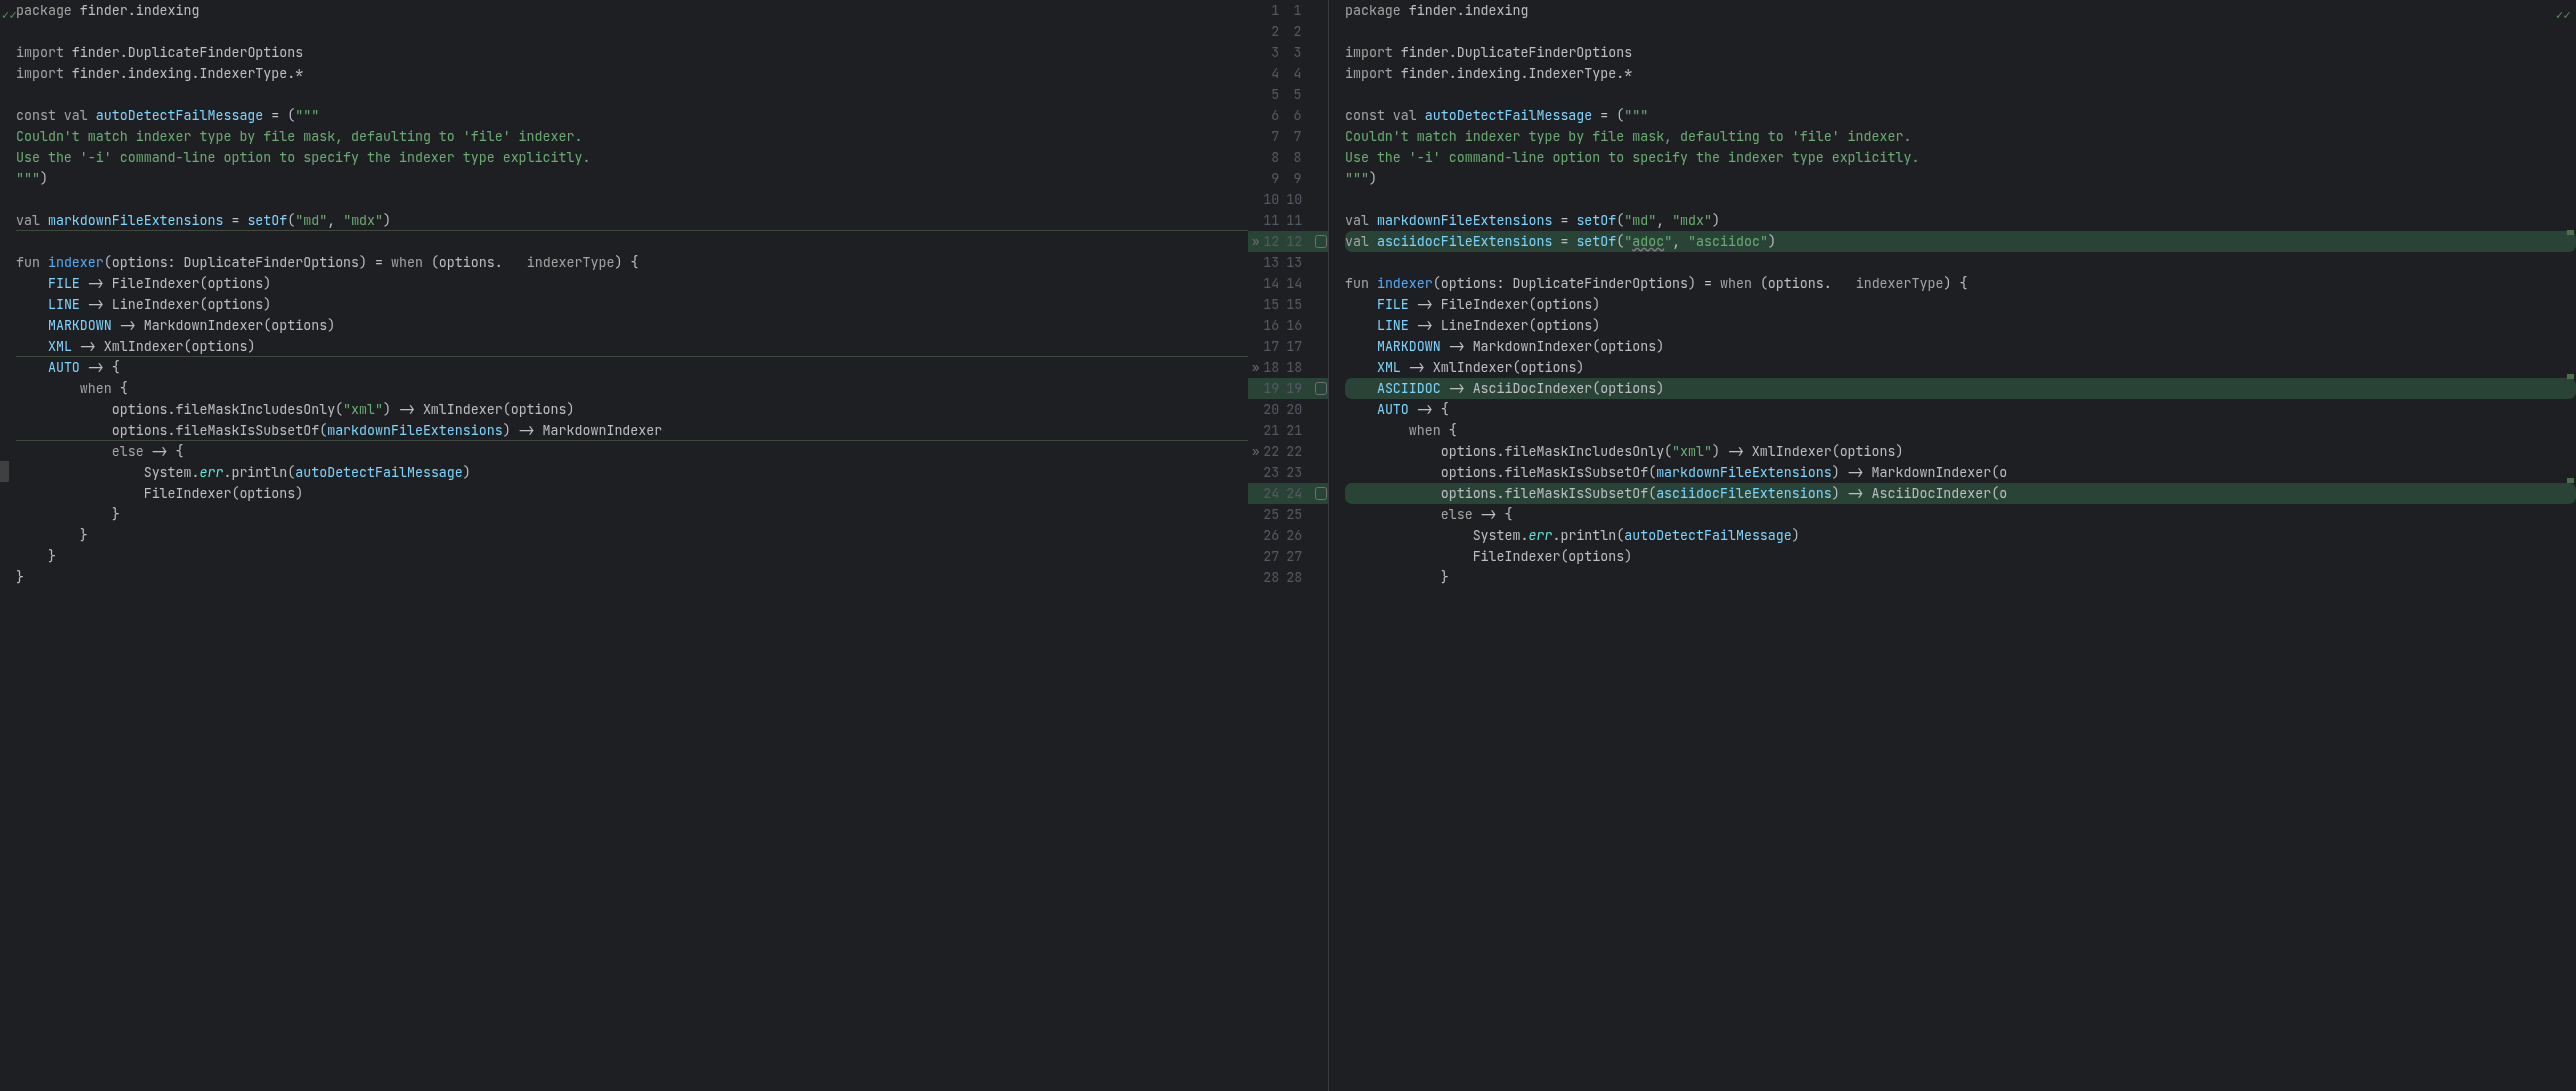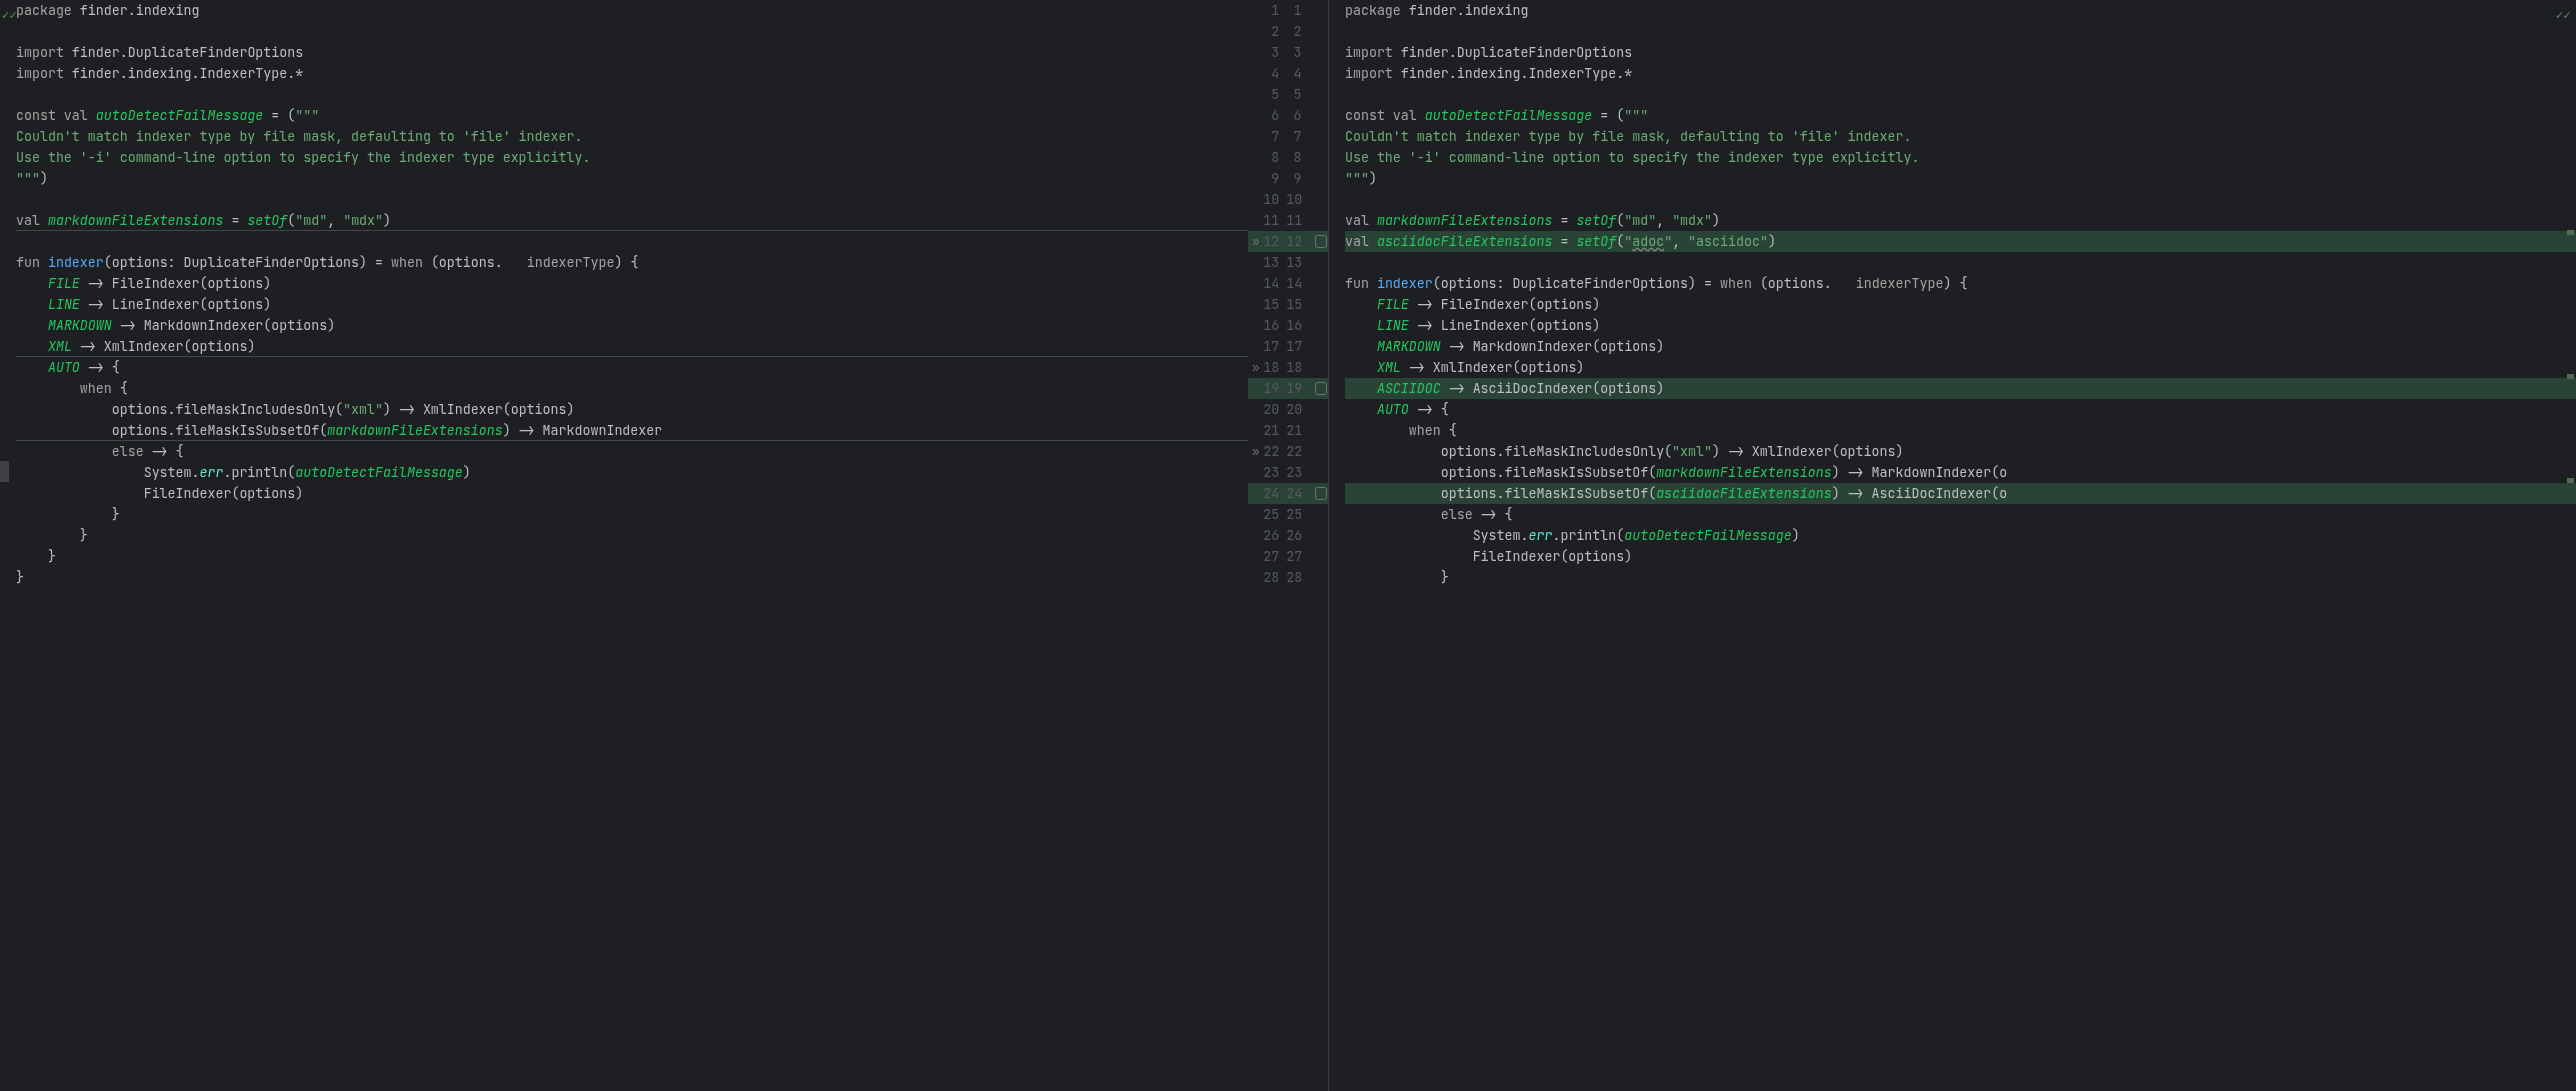--- a/index.html
+++ b/index.html
@@ -10,30 +10,30 @@
   .gutter-middle { display: flex; flex-direction: column; width: 80px; background: #1e1f22; }
   .gutter-row { display: flex; align-items: center; height: 21px; }
   .ln { flex: 1; text-align: right; color: #555863; padding-right: 7px; }
   .ln-l { flex: 1; }
   .ln-r { flex: 1; }
   .arrow { width: 16px; text-align: center; color: #6e7076; font-size: 12.4px; }
   .chk { width: 12.4px; height: 12.4px; border: 0.9px solid #6e7076; border-radius: 2.7px; margin-left: 5.3px; display: inline-block; }
   .code { flex: 1 1 auto; padding-left: 16px; white-space: pre; overflow-x: hidden; }
   .pane-right { flex: 1 1 50%; display: flex; border-left: 1.8px solid #393b40; }
   .line { height: 21px; white-space: pre; }
-  .line.inserted-gh { background: #294436; }
+  .line.inserted-gh { background: #294436; border-radius: 7px; }
   .inserted-row { background: #294436; }
   .line.context-edge { border-bottom: 0.9px solid #3e4a3e; }
   
   .kw { color: #a3a3a3; }
   .fn { color: #56a8f5; }
   .id { color: #bcbec4; }
   .str { color: #6aab73; }
   .prop { color: #a3a3a3; margin-left: 24px; }
-  .it { color: #22c55e; font-style: italic; }
+  .it { color: #7dd3fc; }
   .err { color: #5eead4; font-style: italic; }
   .check-icon { position: absolute; top: 3.5px; left: 1.8px; color: #5a8f5a; font-size: 12.4px; z-index: 10; }
   .check-top-right { position: absolute; top: 3.5px; right: 5.3px; color: #5a8f5a; font-size: 12.4px; z-index: 10;}
   .scrollbar-marker { position: absolute; right: 0; top: 0; width: 10.6px; height: 100%; }
   .sb-add { position: absolute; right: 1.8px; width: 7px; background: #4d6e4d; }
   .underline-wavy { text-decoration: underline wavy #808080; text-decoration-skip-ink: none; }
   .left-caret-bar { position: absolute; left: 0; width: 8.9px; height: 21px; background: #3e4042; }
 </style>
 </head>
 <body>

